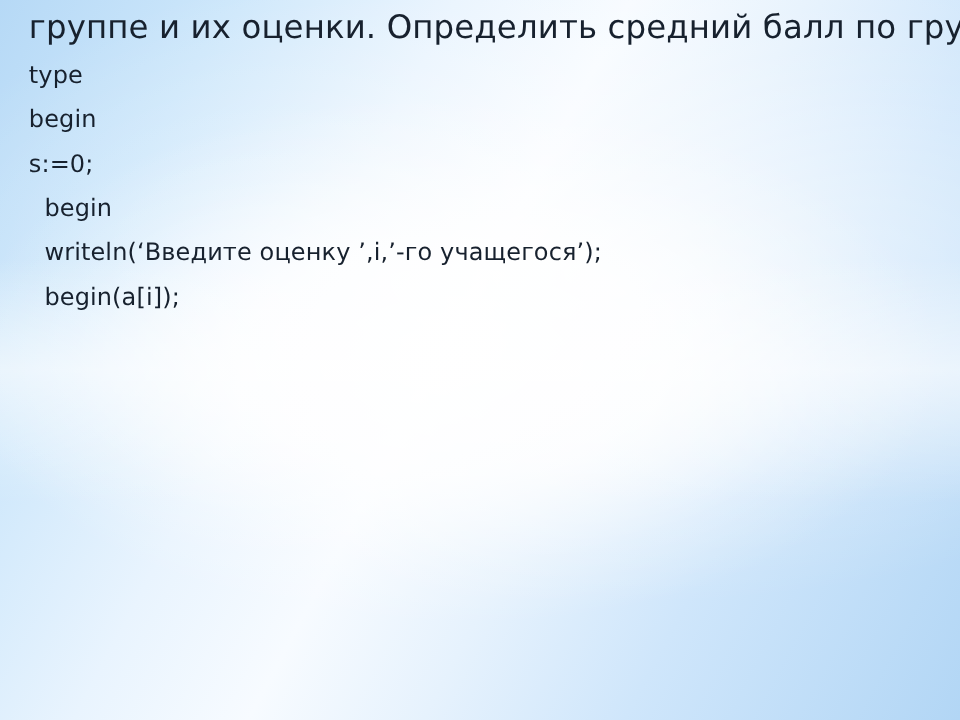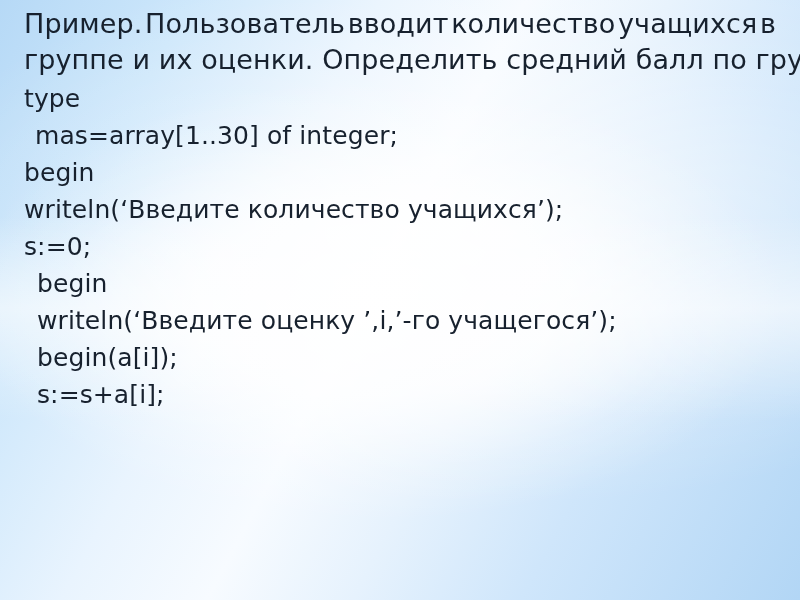--- a/index.html
+++ b/index.html
@@ -61,52 +61,41 @@
   .title-line.justified > span {
     white-space: pre;
   }
 
   .code-block {
     margin: 0;
     padding: 2px 24px 0 24px;
   }
   .code-line {
     color: #17212e;
-    font-size: 25px;
+    font-size: 20px;
     line-height: 37px;
     white-space: pre;
     letter-spacing: 0.1px;
   }
   .code-line.indent-1 { padding-left: 11px; }
   .code-line.indent-2 { padding-left: 13px; }
 </style>
 </head>
 <body>
 
 <div id="slide">
   <div class="content">
 
     <div class="title-block">
-      <div class="title-line justified">
-        <span>Пример.</span>
-        <span>Пользователь</span>
-        <span>вводит</span>
-        <span>количество</span>
-        <span>учащихся</span>
-        <span>в</span>
-      </div>
       <div class="title-line">группе и их оценки. Определить средний балл по группе.</div>
     </div>
 
     <div class="code-block">
       <div class="code-line">type</div>
-      <div class="code-line indent-1">mas=array[1..30] of integer;</div>
       <div class="code-line">begin</div>
-      <div class="code-line">writeln(‘Введите количество учащихся’);</div>
       <div class="code-line">s:=0;</div>
       <div class="code-line indent-2">begin</div>
       <div class="code-line indent-2">writeln(‘Введите оценку ’,i,’-го учащегося’);</div>
       <div class="code-line indent-2">begin(a[i]);</div>
-      <div class="code-line indent-2">s:=s+a[i];</div>
     </div>
 
   </div>
 </div>
 
 </body></html>

